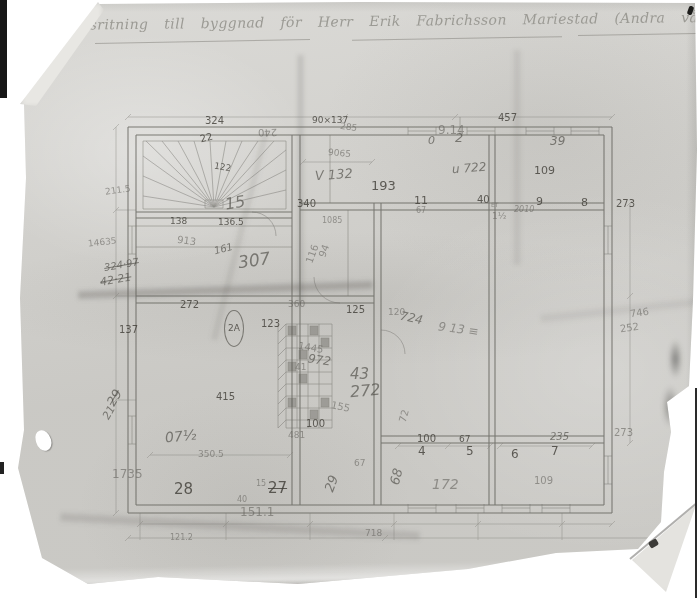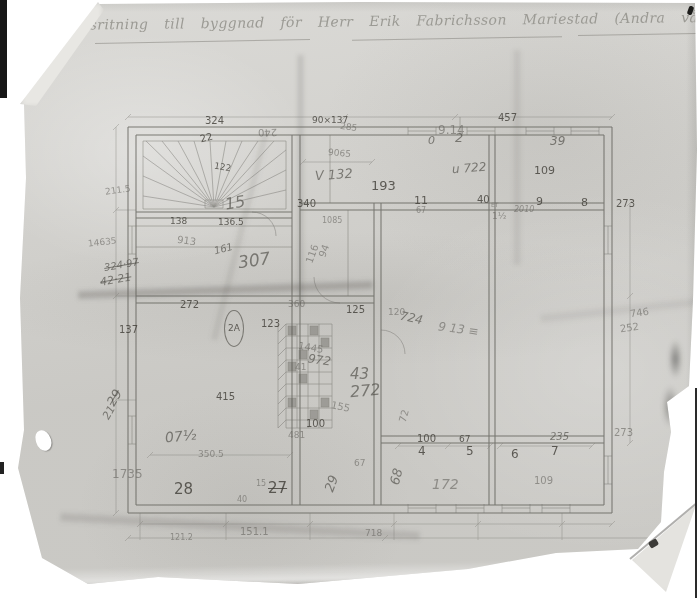--- a/index.html
+++ b/index.html
@@ -246,21 +246,21 @@
       <span class="ann" style="left: 459px; top: 435px; font-size: 9px;">67</span>
       <span class="ann scrawl" style="left: 534px; top: 432px; font-size: 10px; margin-left: 16px;">235</span>
       <span class="ann" style="left: 418px; top: 445px; font-size: 12px;">4</span>
       <span class="ann" style="left: 466px; top: 445px; font-size: 12px;">5</span>
       <span class="ann" style="left: 511px; top: 448px; font-size: 12px;">6</span>
       <span class="ann" style="left: 551px; top: 445px; font-size: 12px;">7</span>
       <span class="ann faint" style="left: 614px; top: 428px; font-size: 10px;">273</span>
       <span class="ann scrawl faint" style="left: 432px; top: 477px; font-size: 14px;">172</span>
       <span class="ann faint" style="left: 534px; top: 476px; font-size: 10px;">109</span>
       <span class="ann faint" style="left: 170px; top: 534px; font-size: 8px;">121.2</span>
-      <span class="ann faint" style="left: 240px; top: 527px; font-size: 10px;">151.1</span>
+      <span class="ann faint" style="left: 240px; top: 506px; font-size: 12px;">151.1</span>
       <span class="ann faint" style="left: 365px; top: 529px; font-size: 9px;">718</span>
     </div>
 
   <div class="paper-hole"></div>
 </div>
 
 <div class="fold-tl"></div>
 <div class="fold-br"></div>
 <div class="fold-br-line"></div>
 <div class="ink-blob"></div>

